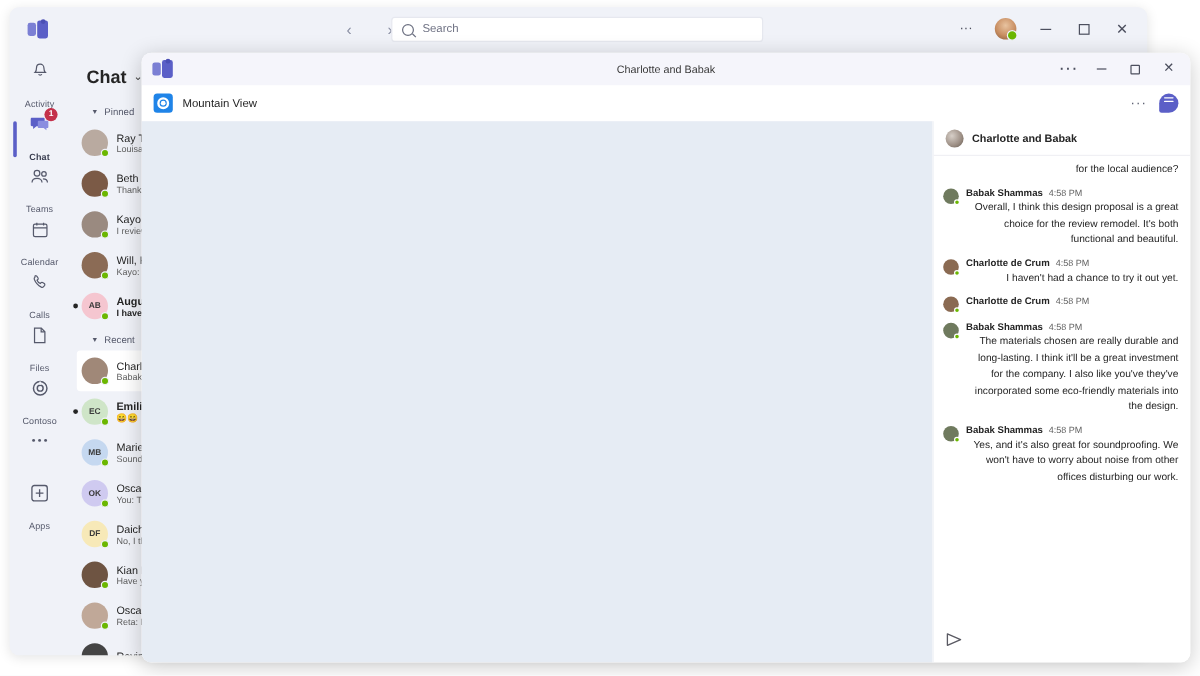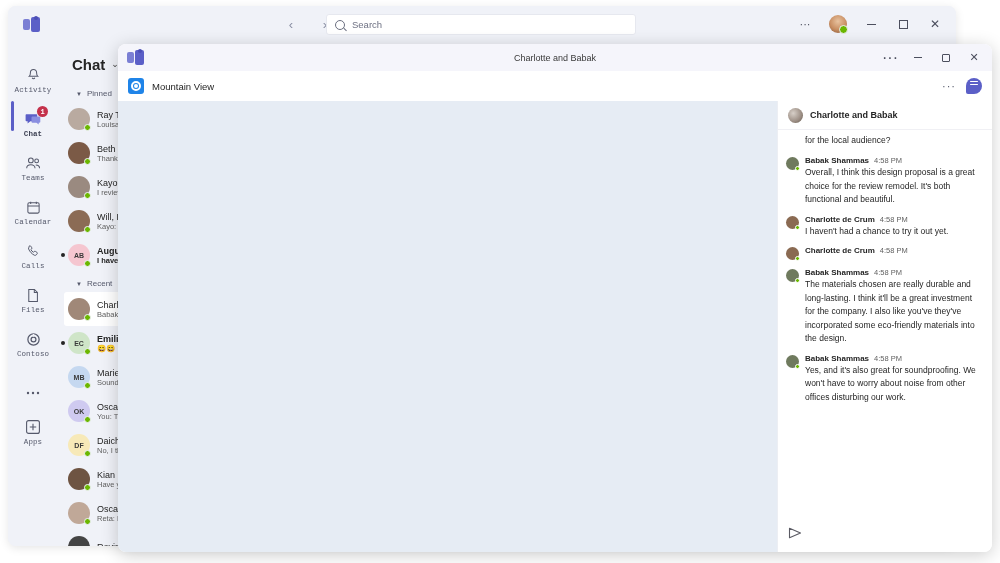--- a/index.html
+++ b/index.html
@@ -49,22 +49,22 @@
   .avatar-top::after{content:"";position:absolute;right:-1px;bottom:-1px;width:7px;height:7px;border-radius:50%;background:#6bb700;border:1.2px solid #f0f2f8;}
   .win-ctl { width:30px;height:28px;display:flex;align-items:center;justify-content:center;color:#4c4f5e;cursor:pointer;}
   .win-min { width:9px;height:1px;background:#4c4f5e; }
   .win-max { width:9px;height:9px;border:1px solid #4c4f5e; }
   .win-x { font-size:12px; line-height:1; color:#4c4f5e; font-weight:300; }
 
   .main-body { position:absolute; left:0; top:36px; right:0; bottom:0; display:flex; }
 
   
   .rail { width: 50px; background:#f0f2f8; padding-top: 8px; flex:none; }
-  .rail-item { height: 44px; display:flex; flex-direction:column; align-items:center; justify-content:flex-end;
-    gap:2px; position:relative; cursor:pointer;font-family:Liberation Mono, monospace; }
+  .rail-item { height: 44px; display:flex; flex-direction:column; align-items:center; justify-content:flex-start;
+    gap:14px; position:relative; cursor:pointer; }
   .rail-ico { width:18px;height:18px;display:flex;align-items:center;justify-content:center;color:#55596b; position:relative;}
   .rail-lbl { font-size:7.5px; color:#55596b; letter-spacing:0.1px; }
   .rail-item.active .rail-lbl { color:#3b3f51; font-weight:600; }
   .rail-item.active::before { content:""; position:absolute; left:3px; top:7px; width:2.5px; height:30px;
     background:#5b5fc7; border-radius:2px; }
   .badge { position:absolute; right:-6px; top:-4px; min-width:11px;height:11px;border-radius:6px;background:#c4314b;
     color:#fff;font-size:7px;display:flex;align-items:center;justify-content:center;padding:0 2px;font-weight:700;}
 
   
   .chatlist { flex:1; background:#f0f2f8; padding-top: 4px; }
@@ -119,21 +119,21 @@
   .stage { flex:1; background:#e6ecf4; }
 
   
   .chatpanel { width:215px; flex:none; background:#ffffff; border-left:1px solid #eceef3; display:flex; flex-direction:column; }
   .cp-header { height:29px; display:flex; align-items:center; gap:7px; padding:0 10px; border-bottom:1px solid #f0f0f4; flex:none;}
   .cp-ava { width:15px;height:15px;border-radius:50%;flex:none;
     background: radial-gradient(circle at 35% 35%, #d7cfc8 0%, #9b8d83 60%, #5d5349 100%); }
   .cp-title { font-size:9px; font-weight:700; color:#252525; }
 
   .cp-scroll { flex:1; overflow:hidden; padding: 4px 0 0 0; }
-  .msg { display:flex; gap:6px; padding: 5px 10px 3px 8px; }
+  .msg { display:flex; gap:6px; padding: 5px 10px 3px 8px; text-align: right; }
   .msg-ava { width:13px;height:13px;border-radius:50%;flex:none;margin-top:1px; position:relative;}
   .msg-ava .pres2 { position:absolute;right:-1px;bottom:-1px;width:5px;height:5px;border-radius:50%;background:#6bb700;border:1px solid #fff;}
   .msg-body { flex:1; min-width:0; }
   .msg-meta { display:flex; align-items:baseline; gap:5px; margin-bottom:1px; }
   .msg-author { font-size:8px; font-weight:700; color:#252525; }
   .msg-time { font-size:7.5px; color:#616161; }
   .msg-text { font-size:8.5px; line-height:13.5px; color:#252525; }
   .msg.continuation { padding-top:0; }
   .msg.continuation .msg-ava { visibility:hidden; }
 

